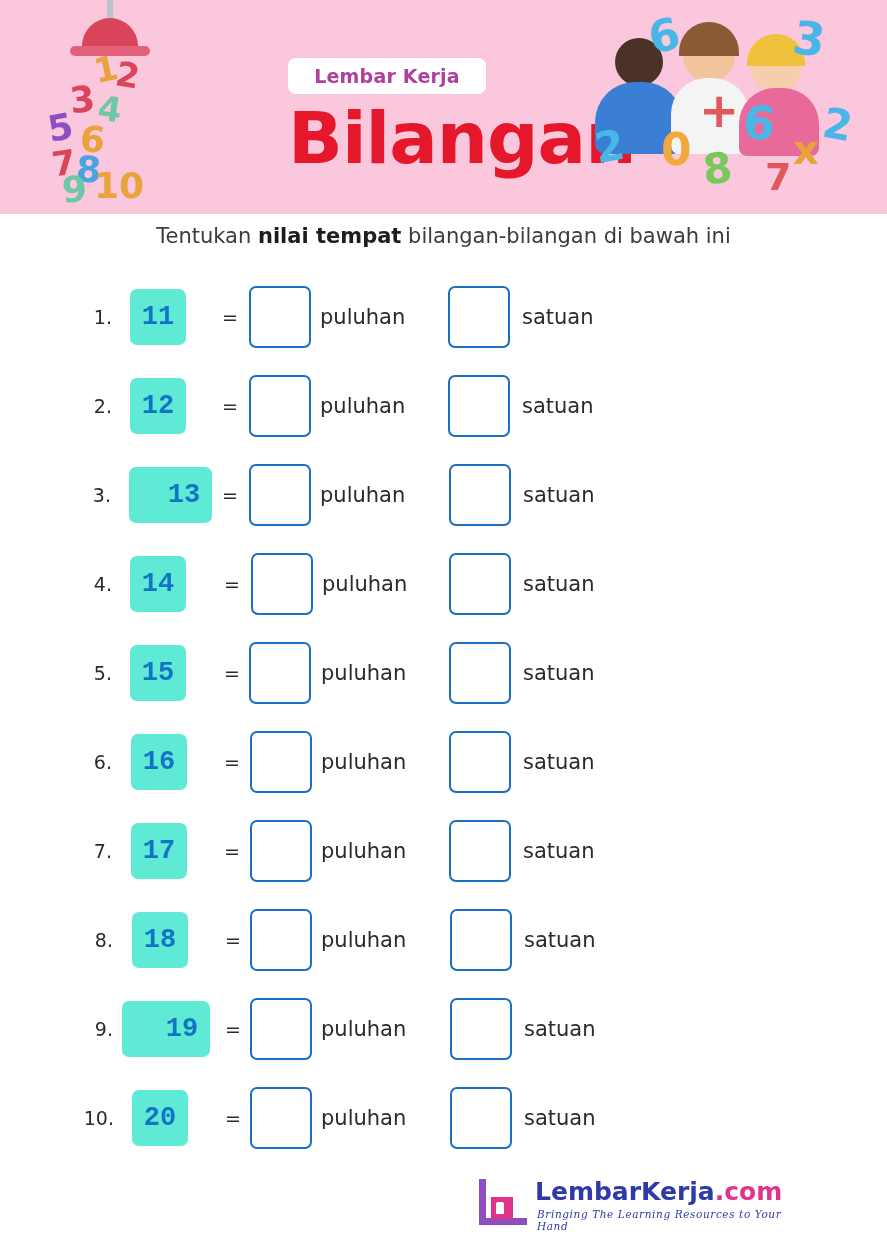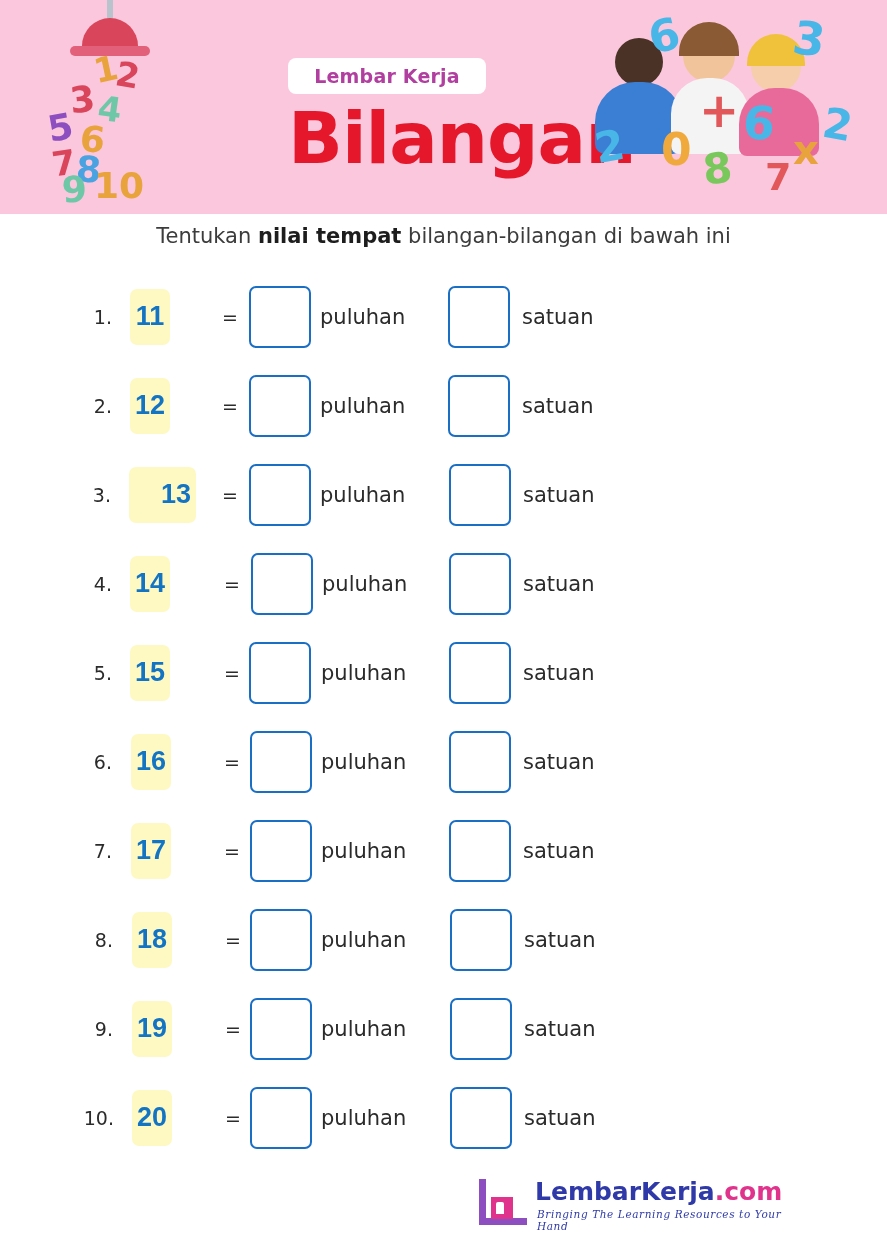--- a/index.html
+++ b/index.html
@@ -153,31 +153,31 @@
     width: 40px;
     text-align: right;
     font-size: 19px;
     color: #2b2b2b;
     font-family: "DejaVu Sans", sans-serif;
   }
   .numbox {
     position: absolute;
     top: 50%;
     transform: translateY(-50%);
-    width: 40px;
+    width: 56px;
     height: 56px;
-    background: #fef9c3;
+    background: #5eead4;
     border-radius: 7px;
     display: flex;
     align-items: center;
     justify-content: center;
     color: #1474c4;
     font-size: 27px;
     font-weight: bold;
-    font-family: Liberation Sans, sans-serif;
+    font-family: Liberation Mono, monospace;
   }
   .eq {
     position: absolute;
     top: 50%;
     transform: translateY(-50%);
     font-size: 19px;
     color: #2b2b2b;
     font-family: "DejaVu Sans", sans-serif;
   }
   .answerbox {
@@ -418,21 +418,21 @@
       <div class="numbox" style="left:132px;">18</div>
       <div class="eq" style="left:225px;">=</div>
       <div class="answerbox" style="left:250px;"></div>
       <div class="unit" style="left:321px;">puluhan</div>
       <div class="answerbox" style="left:450px;"></div>
       <div class="unit" style="left:524px;">satuan</div>
     </div>
 
     <div class="row">
       <div class="idx" style="left:73px;">9.</div>
-      <div class="numbox" style="left:132px;">19</div>
+      <div class="numbox" style="left:122px;padding-left:32px;">19</div>
       <div class="eq" style="left:225px;">=</div>
       <div class="answerbox" style="left:250px;"></div>
       <div class="unit" style="left:321px;">puluhan</div>
       <div class="answerbox" style="left:450px;"></div>
       <div class="unit" style="left:524px;">satuan</div>
     </div>
 
     <div class="row">
       <div class="idx" style="left:66px; width:48px;">10.</div>
       <div class="numbox" style="left:132px;">20</div>

